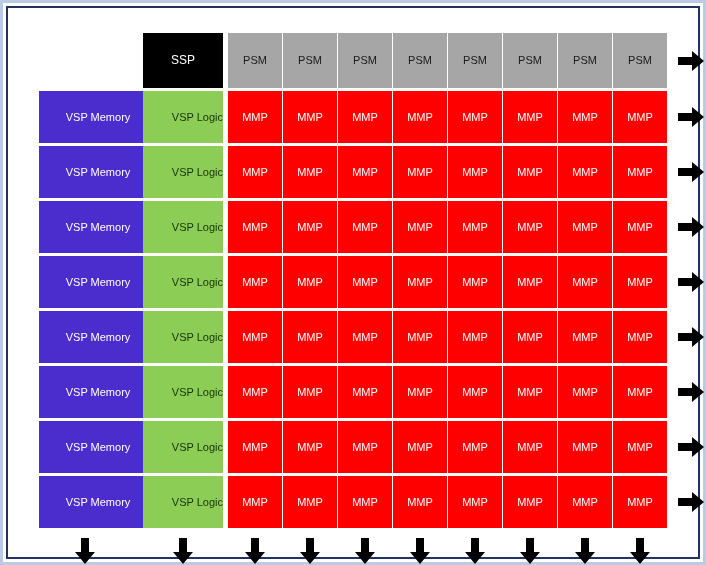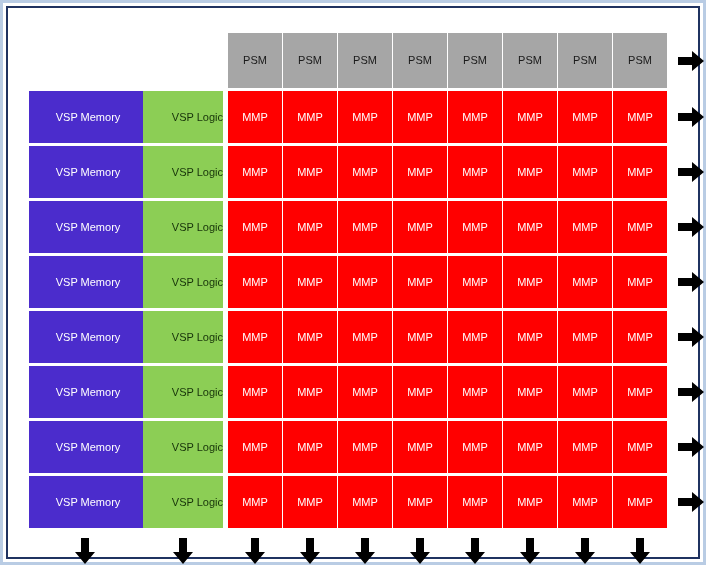--- a/index.html
+++ b/index.html
@@ -53,21 +53,21 @@
     height: 100%;
     display: flex;
     align-items: center;
     justify-content: center;
     text-align: center;
     line-height: 1.1;
     overflow: hidden;
   }
 
   
-  .col-mem   { position: absolute; left: 4px;   width: 118px; }
+  .col-mem   { position: absolute; left: 14px;   width: 118px; }
   .col-logic { position: absolute; left: 118px; width: 80px;  }
   .col-mmp0  { position: absolute; left: 203px; width: 54px;  }
   .col-mmp1  { position: absolute; left: 258px; width: 54px;  }
   .col-mmp2  { position: absolute; left: 313px; width: 54px;  }
   .col-mmp3  { position: absolute; left: 368px; width: 54px;  }
   .col-mmp4  { position: absolute; left: 423px; width: 54px;  }
   .col-mmp5  { position: absolute; left: 478px; width: 54px;  }
   .col-mmp6  { position: absolute; left: 533px; width: 54px;  }
   .col-mmp7  { position: absolute; left: 588px; width: 54px;  }
   .col-arrow { position: absolute; left: 645px; width: 42px;  }
@@ -137,20 +137,23 @@
 
 <div id="diagram-frame">
   <div id="diagram-inner">
 
     <div id="grid">
 
       <div class="row" style="top:5px; height:55px;">
 
         <div class="cell blk-empty col-mem"></div>
 
+        <div class="cell blk-ssp col-logic">
+          <span>SSP</span>
+        </div>
 
         <div class="cell blk-psm col-mmp0">
           <span>PSM</span>
         </div>
         <div class="cell blk-psm col-mmp1">
           <span>PSM</span>
         </div>
         <div class="cell blk-psm col-mmp2">
           <span>PSM</span>
         </div>

